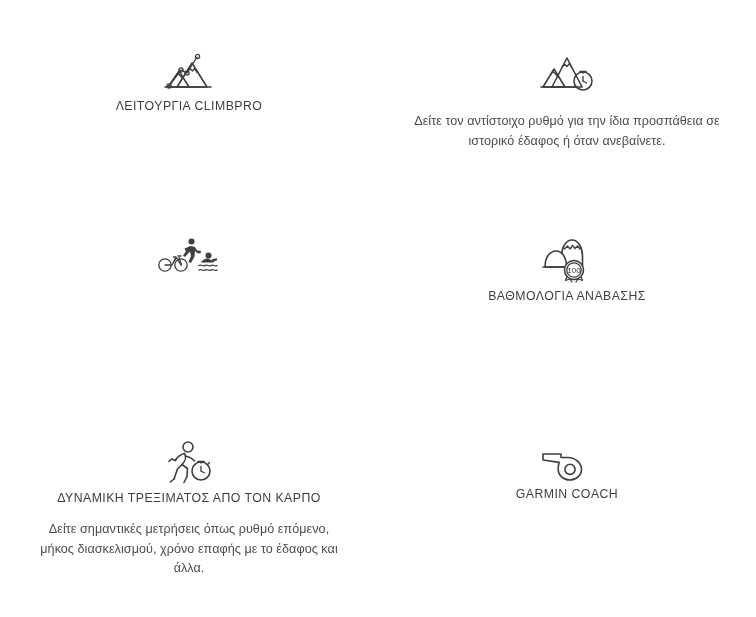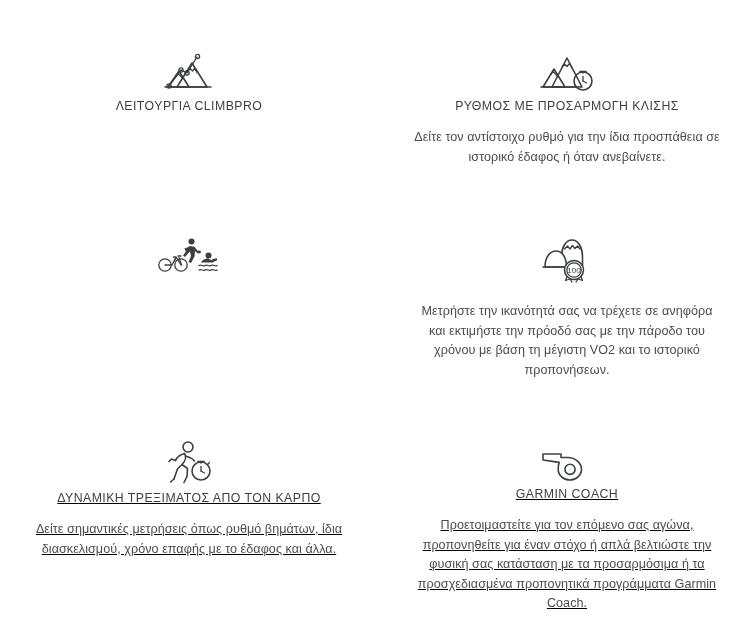--- a/index.html
+++ b/index.html
@@ -61,21 +61,21 @@
     line-height: 19.5px;
     color: #4a4d4f;
     margin: 14px 0 0 0;
     max-width: 320px;
     letter-spacing: 0.05px;
   }
 
   
   .row-1 { padding-top: 38px; }
   .row-2 { padding-top: 28px; }
-  .row-3 { padding-top: 30px; text-decoration: underline; }
+  .row-3 { padding-top: 30px; }
 
   .row-2.card-left .feature-icon { height: 46px; }
   .row-3.card-right .feature-icon { height: 52px; }
 
   .ico-stroke {
     fill: none;
     stroke: #3c3f41;
     stroke-width: 1.6;
     stroke-linecap: round;
     stroke-linejoin: round;
@@ -141,21 +141,20 @@
 
         <path class="ico-stroke" d="M5 37 L40 37"></path>
 
         <circle class="ico-stroke" cx="47" cy="31" r="9"></circle>
         <path class="ico-stroke" d="M44 21.5 L50 21.5"></path>
         <path class="ico-stroke" d="M47 21.5 L47 23"></path>
         <path class="ico-thin" d="M47 31 L47 26.5"></path>
         <path class="ico-thin" d="M47 31 L50.5 33"></path>
       </svg>
     </div>
-    <h3 class="feature-title">ΡΥΘΜΟΣ ΜΕ ΠΡΟΣΑΡΜΟΓΗ ΚΛΙΣΗΣ</h3>
     <p class="feature-desc">Δείτε τον αντίστοιχο ρυθμό για την ίδια προσπάθεια σε ιστορικό έδαφος ή όταν ανεβαίνετε.</p>
   </div>
 
   <div class="feature-card row-2 card-left">
     <div class="feature-icon">
       <svg width="64" height="38" viewBox="0 0 64 38" aria-hidden="true">
 
         <circle class="ico-thin" cx="8" cy="29" r="6.2"></circle>
         <circle class="ico-thin" cx="24" cy="29" r="6.2"></circle>
         <path class="ico-thin" d="M8 29 L15 29 L19 21 L24 29 M15 29 L19.5 21.5 M19 21 L16.5 21"></path>
@@ -186,21 +185,21 @@
         <path class="ico-stroke" d="M4 31 L34 31"></path>
 
         <path class="ico-thin" d="M29 38 L26.5 44.5 L31 43 L33 46"></path>
         <path class="ico-thin" d="M41 38 L43.5 44.5 L39 43 L37 46"></path>
 
         <circle class="ico-stroke" style="fill:#ffffff;" cx="35" cy="34" r="9.5"></circle>
         <circle class="ico-thin" cx="35" cy="34" r="7.2"></circle>
         <text class="ico-num" x="35" y="37" text-anchor="middle">100</text>
       </svg>
     </div>
-    <p class="feature-desc">Μετρήστε την ικανότητά σας να τρέχετε σε ανηφόρα και εκτιμήστε την πρόοδό σας με την πάροδο του χρόνου με βάση τη μέγιστη VO2 και το ιστορικό προπονήσεων.</p>
+    <h3 class="feature-title">ΒΑΘΜΟΛΟΓΙΑ ΑΝΑΒΑΣΗΣ</h3>
   </div>
 
   <div class="feature-card row-3 card-left">
     <div class="feature-icon">
       <svg width="58" height="46" viewBox="0 0 58 46" aria-hidden="true">
 
         <circle class="ico-stroke" cx="28" cy="7" r="5"></circle>
 
         <path class="ico-stroke" d="M24.5 13.5 C20.5 14.5 17 17 15.5 20.5"></path>
         <path class="ico-stroke" d="M15.5 20.5 L11.5 19 L9 21.5"></path>
@@ -211,34 +210,33 @@
 
         <circle class="ico-stroke" cx="41" cy="31" r="9"></circle>
         <path class="ico-stroke" d="M38 21.5 L44 21.5"></path>
         <path class="ico-stroke" d="M41 21.5 L41 23"></path>
         <path class="ico-thin" d="M41 31 L41 26.5"></path>
         <path class="ico-thin" d="M41 31 L44.5 33"></path>
         <path class="ico-thin" d="M47.5 24.5 L49.5 22.5"></path>
       </svg>
     </div>
     <h3 class="feature-title">ΔΥΝΑΜΙΚΗ ΤΡΕΞΙΜΑΤΟΣ ΑΠΟ ΤΟΝ ΚΑΡΠΟ</h3>
-    <p class="feature-desc">Δείτε σημαντικές μετρήσεις όπως ρυθμό βημάτων, ίδια διασκελισμού, χρόνο επαφής με το έδαφος και άλλα.</p>
+    <p class="feature-desc">Δείτε σημαντικές μετρήσεις όπως ρυθμό επόμενο, μήκος διασκελισμού, χρόνο επαφής με το έδαφος και άλλα.</p>
   </div>
 
   <div class="feature-card row-3 card-right">
     <div class="feature-icon">
       <svg width="56" height="34" viewBox="0 0 56 34" aria-hidden="true">
 
         <path class="ico-stroke" d="M4 6 L22 6 L22 9.5 L29 9.5
                  C36.5 9.5 42.5 15.2 42.5 21.2
                  C42.5 27.2 37.2 32 30.8 32
                  C24.4 32 19.2 27.2 19.2 21.2
                  C19.2 18.2 19.6 16 20.2 14.4
                  L4 12 Z"></path>
 
         <circle class="ico-stroke" cx="31" cy="21.3" r="5.1"></circle>
       </svg>
     </div>
     <h3 class="feature-title">GARMIN COACH</h3>
-    <p class="feature-desc">Προετοιμαστείτε για τον επόμενο σας αγώνα, προπονηθείτε για έναν στόχο ή απλά βελτιώστε την φυσική σας κατάσταση με τα προσαρμόσιμα ή τα προσχεδιασμένα προπονητικά προγράμματα Garmin Coach.</p>
   </div>
 
 </div>
 
 </body></html>

